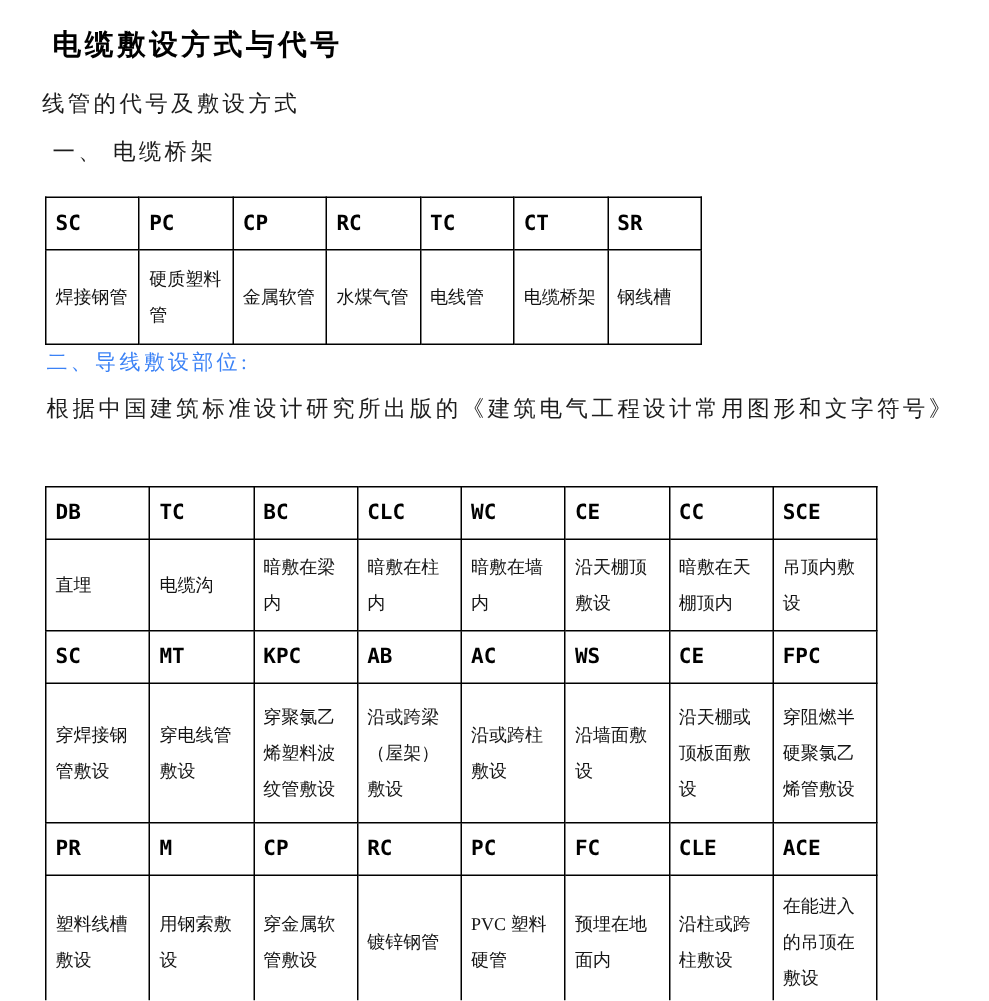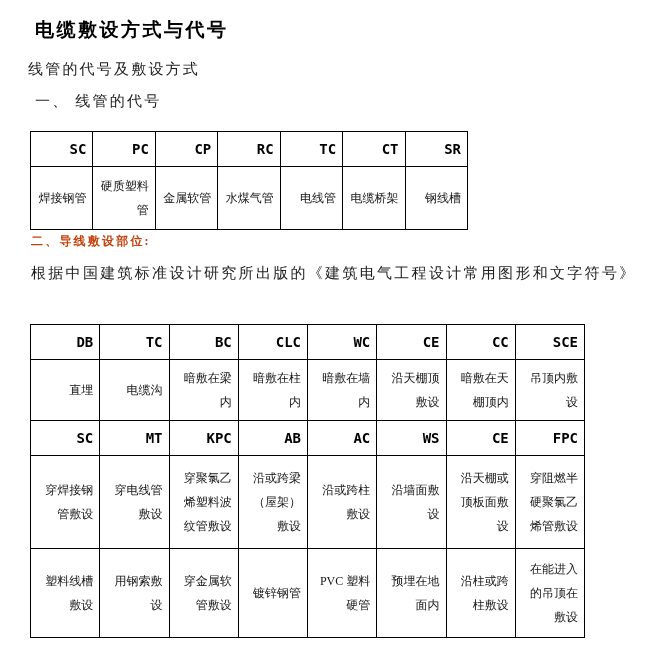--- a/index.html
+++ b/index.html
@@ -19,31 +19,30 @@
   .subtitle{
     position:absolute;left:28px;top:60px;
     font-size:15px;letter-spacing:2.2px;color:#1d1d1d;white-space:nowrap;
   }
   .sec-heading1{
     position:absolute;left:35px;top:92px;
     font-size:15px;letter-spacing:2.2px;color:#1d1d1d;white-space:nowrap;
   }
   .sec-heading2{
     position:absolute;left:31px;top:233px;
-    font-size:12px;letter-spacing:2.2px;color:#c2410c;white-space:nowrap;font-weight:bold;
+    font-size:14px;letter-spacing:2.2px;color:#3b82f6;white-space:nowrap;
   }
   .reference{
     position:absolute;left:31px;top:259px;
     font-size:15px;letter-spacing:2.3px;line-height:29px;color:#1d1d1d;
   }
   table.codes-table{
     position:absolute;
     border-collapse:collapse;
     table-layout:fixed;
-    text-align:right;
   }
   #conduit-table{left:30px;top:131px;width:438px;}
   #laying-table{left:30px;top:324px;width:555px;}
   table.codes-table td{
     border:1px solid #000000;
     vertical-align:middle;
     padding:2px 6px;
     overflow:hidden;
   }
   td.code-cell{
@@ -66,21 +65,21 @@
 </style>
 </head>
 <body>
 
 <div class="page">
 
   <div class="doc-title">电缆敷设方式与代号</div>
 
   <div class="subtitle">线管的代号及敷设方式</div>
 
-  <div class="sec-heading1">一、 线管的代号</div>
+  <div class="sec-heading1">一、 电缆桥架</div>
 
   <table id="conduit-table" class="codes-table">
     <tbody>
         <tr class="row-code">
           <td class="code-cell">SC</td>
           <td class="code-cell">PC</td>
           <td class="code-cell">CP</td>
           <td class="code-cell">RC</td>
           <td class="code-cell">TC</td>
           <td class="code-cell">CT</td>
@@ -139,20 +138,30 @@
         <tr class="row-m2">
           <td class="meaning-cell">穿焊接钢管敷设</td>
           <td class="meaning-cell">穿电线管敷设</td>
           <td class="meaning-cell">穿聚氯乙烯塑料波纹管敷设</td>
           <td class="meaning-cell">沿或跨梁（屋架）敷设</td>
           <td class="meaning-cell">沿或跨柱敷设</td>
           <td class="meaning-cell">沿墙面敷设</td>
           <td class="meaning-cell">沿天棚或顶板面敷设</td>
           <td class="meaning-cell">穿阻燃半硬聚氯乙烯管敷设</td>
         </tr>
+        <tr class="row-code">
+          <td class="code-cell">PR</td>
+          <td class="code-cell">M</td>
+          <td class="code-cell">CP</td>
+          <td class="code-cell">RC</td>
+          <td class="code-cell">PC</td>
+          <td class="code-cell">FC</td>
+          <td class="code-cell">CLE</td>
+          <td class="code-cell">ACE</td>
+        </tr>
         <tr class="row-m3">
           <td class="meaning-cell">塑料线槽敷设</td>
           <td class="meaning-cell">用钢索敷设</td>
           <td class="meaning-cell">穿金属软管敷设</td>
           <td class="meaning-cell">镀锌钢管</td>
           <td class="meaning-cell">PVC 塑料硬管</td>
           <td class="meaning-cell">预埋在地面内</td>
           <td class="meaning-cell">沿柱或跨柱敷设</td>
           <td class="meaning-cell">在能进入的吊顶在敷设</td>
         </tr>

